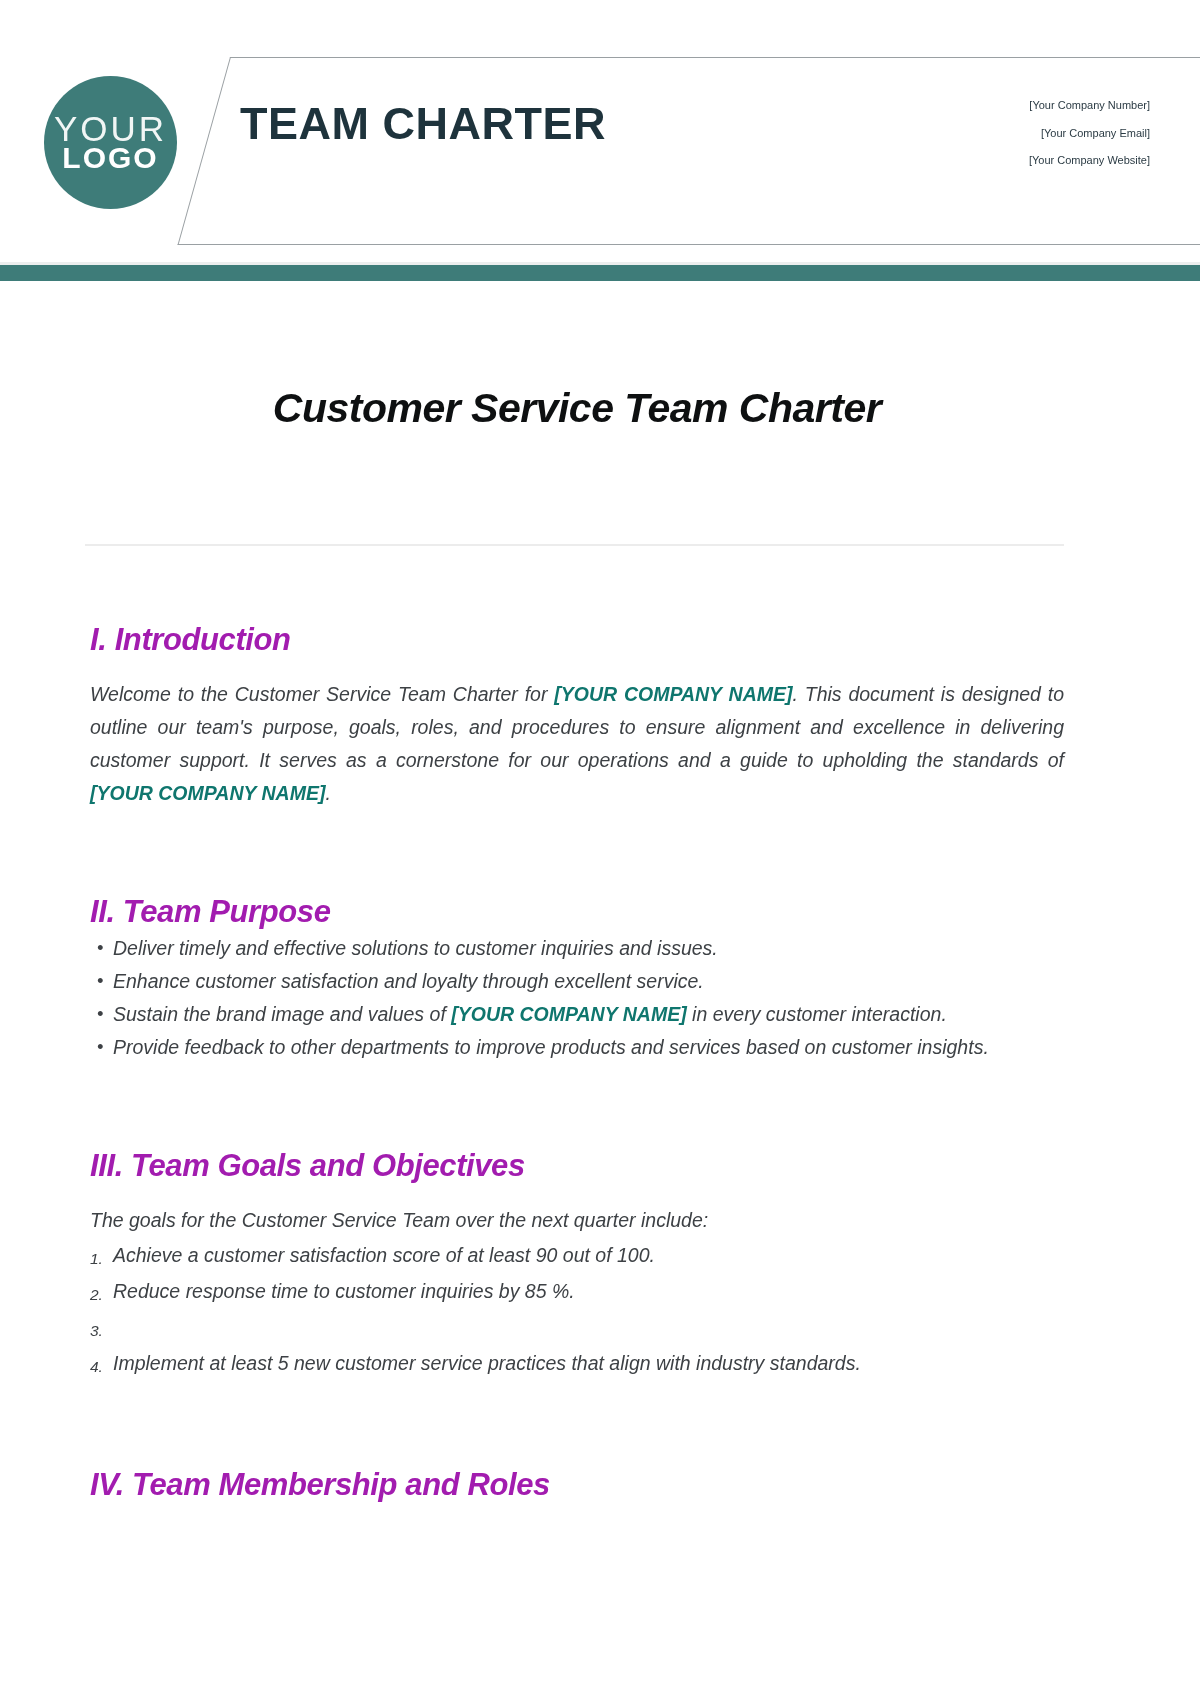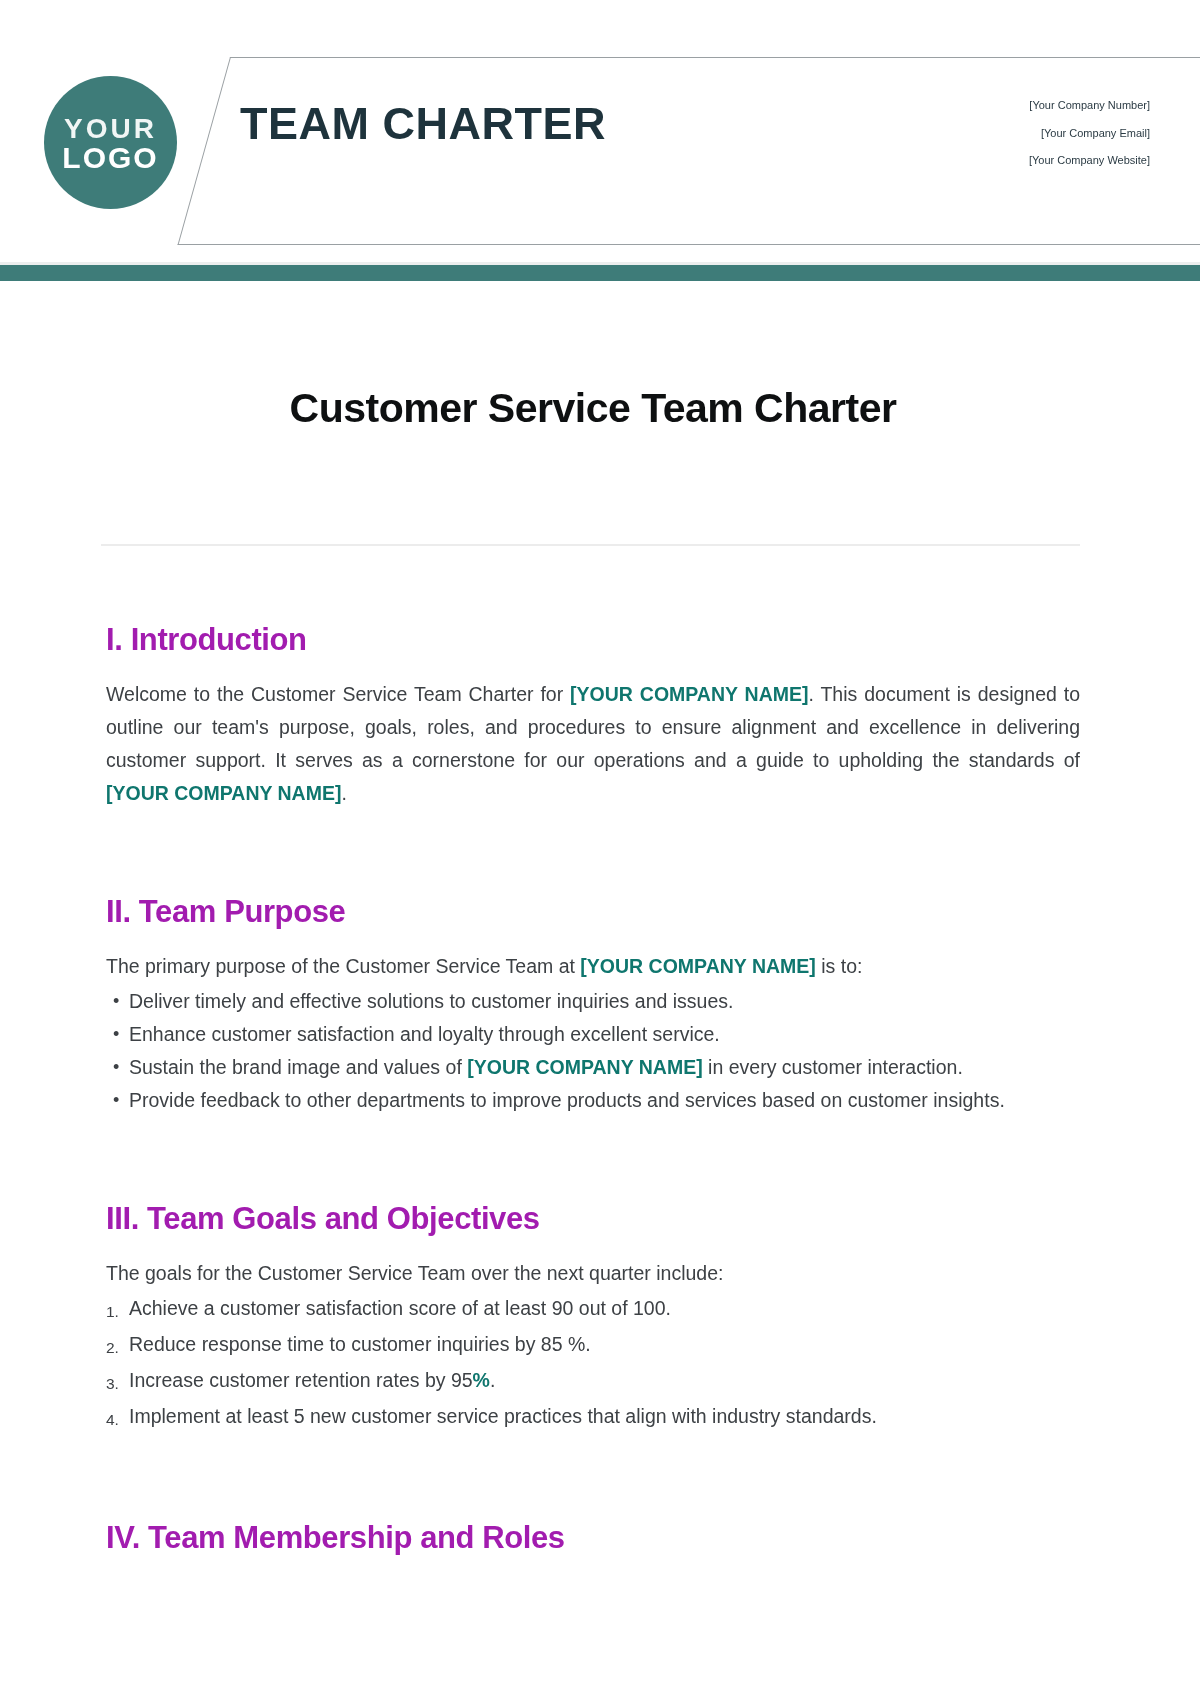--- a/index.html
+++ b/index.html
@@ -23,22 +23,22 @@
     border-radius: 50%;
     background: #3E7C79;
     display: flex;
     flex-direction: column;
     align-items: center;
     justify-content: center;
     color: #ffffff;
     z-index: 3;
   }
   .logo-line1 {
-    font-size: 28px;
-    font-weight: 700;
+    font-size: 35px;
+    font-weight: 400;
     letter-spacing: 3px;
     line-height: 29px;
     color: rgba(255,255,255,0.93);
   }
   .logo-line2 {
     font-size: 30px;
     font-weight: 700;
     letter-spacing: 2px;
     line-height: 29px;
   }
@@ -85,22 +85,23 @@
     left: 0; top: 262px;
     width: 1200px;
     height: 19px;
     border-top: 3px solid #eceeee;
     background: #3E7C79;
   }
 
   
   .doc {
     position: absolute;
-    left: 16px; top: 281px;
+    left: 0; top: 281px;
     width: 1159px;
+    font-style: italic;
   }
   .doc-title {
     margin: 104px 95px 0 90px;
     text-align: center;
     font-size: 41px;
     font-weight: 700;
     letter-spacing: -0.5px;
     color: #0E1011;
   }
   .title-divider {
@@ -182,21 +183,20 @@
   <div class="doc">
     <div class="doc-title">Customer Service Team Charter</div>
     <hr class="title-divider">
     <div class="doc-body">
         <section class="doc-section">
           <h2>I. Introduction</h2>
           <p class="justify"><span>Welcome to the Customer Service Team Charter for </span><span class="bold-run">[YOUR COMPANY NAME]</span><span>. This document is designed to outline our team's purpose, goals, roles, and procedures to ensure alignment and excellence in delivering customer support. It serves as a cornerstone for our operations and a guide to upholding the standards of </span><span class="bold-run">[YOUR COMPANY NAME]</span><span>.</span></p>
         </section>
         <section class="doc-section">
           <h2>II. Team Purpose</h2>
-          <p><span>The primary purpose of the Customer Service Team at </span><span class="bold-run">[YOUR COMPANY NAME]</span><span> is to:</span></p>
           <div class="doc-list">
             <div class="list-item">
               <span class="bullet-marker">•</span>
               <span class="list-item-text"><span>Deliver timely and effective solutions to customer inquiries and issues.</span></span>
             </div>
             <div class="list-item">
               <span class="bullet-marker">•</span>
               <span class="list-item-text"><span>Enhance customer satisfaction and loyalty through excellent service.</span></span>
             </div>
             <div class="list-item">
@@ -216,21 +216,20 @@
             <div class="list-item">
               <span class="number-marker">1.</span>
               <span class="list-item-text"><span>Achieve a customer satisfaction score of at least 90 out of 100.</span></span>
             </div>
             <div class="list-item">
               <span class="number-marker">2.</span>
               <span class="list-item-text"><span>Reduce response time to customer inquiries by 85 %.</span></span>
             </div>
             <div class="list-item">
               <span class="number-marker">3.</span>
-              <span class="list-item-text"><span>Increase customer retention rates by 95</span><span class="bold-run">%</span><span>.</span></span>
             </div>
             <div class="list-item">
               <span class="number-marker">4.</span>
               <span class="list-item-text"><span>Implement at least 5 new customer service practices that align with industry standards.</span></span>
             </div>
           </div>
         </section>
         <section class="doc-section">
           <h2>IV. Team Membership and Roles</h2>
         </section>

